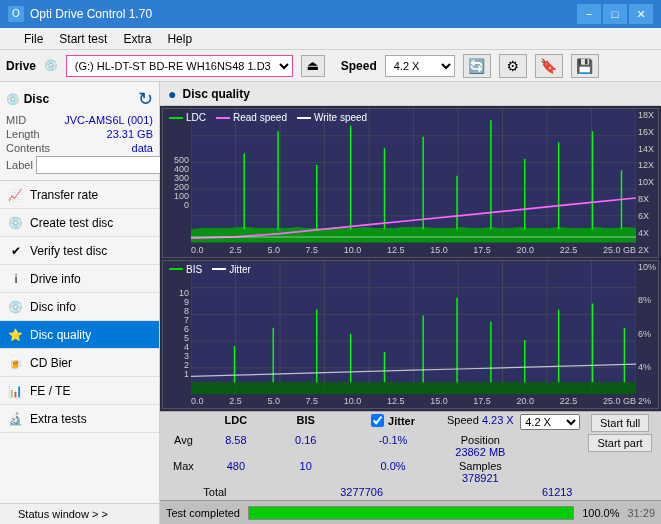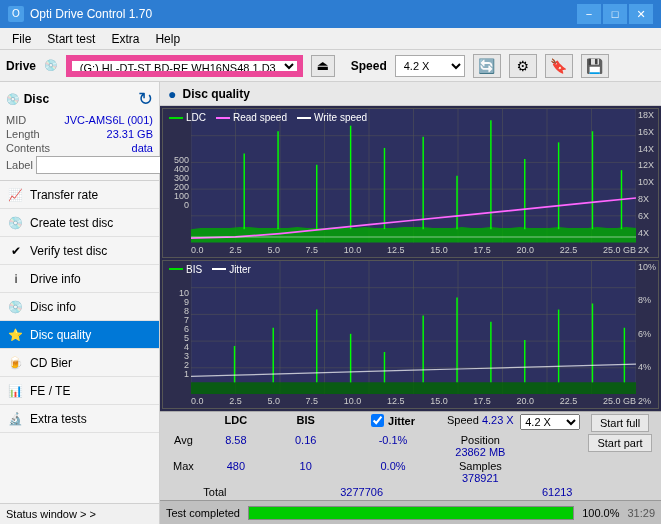--- a/index.html
+++ b/index.html
@@ -21,38 +21,38 @@
     .title-bar-controls { display: flex; gap: 2px; }
     .title-btn { width: 24px; height: 20px; background: #4a9ee8; border: none; color: white; cursor: pointer; font-size: 11px; display: flex; align-items: center; justify-content: center; }
     
     
     .menu-bar {
       background: #f0f0f0;
       border-bottom: 1px solid #d0d0d0;
       height: 22px;
       display: flex;
       align-items: center;
-      padding: 0 4px;
+      padding: 0 16px;
     }
     .menu-item { padding: 2px 8px; cursor: pointer; font-size: 12px; }
     
     
     .drive-bar {
       background: #f0f0f0;
       border-bottom: 1px solid #d0d0d0;
       height: 32px;
       display: flex;
       align-items: center;
       padding: 0 6px;
       gap: 8px;
     }
     .drive-label { font-size: 12px; font-weight: bold; }
     .drive-select {
       background: white;
-      border: 6px solid #ec4899;
+      border: 1px solid #ec4899;
       height: 22px;
       padding: 0 4px;
       font-size: 11px;
       min-width: 200px;
     }
     .drive-eject { width: 24px; height: 22px; background: #e8e8e8; border: 1px solid #aaa; cursor: pointer; display: flex; align-items: center; justify-content: center; }
     .speed-label { font-size: 12px; font-weight: bold; margin-left: 8px; }
     .speed-select {
       background: white;
       border: 1px solid #aaa;
@@ -91,21 +91,21 @@
       font-size: 12px;
       border-bottom: 1px solid #e0e0e0;
     }
     .nav-item.active { background: #0078d7; color: white; }
     .nav-icon { width: 16px; height: 16px; display: flex; align-items: center; justify-content: center; font-size: 12px; flex-shrink: 0; }
     
     
     .sidebar-status {
       margin-top: auto;
       border-top: 1px solid #d0d0d0;
-      padding: 4px 6px;
+      padding: 4px 18px;
       font-size: 11px;
       cursor: pointer;
       background: #f0f0f0;
       display: flex;
       align-items: center;
       gap: 4px;
     }
     
     
     .main-content { flex: 1; display: flex; flex-direction: column; background: #3a3a5c; overflow: hidden; }

